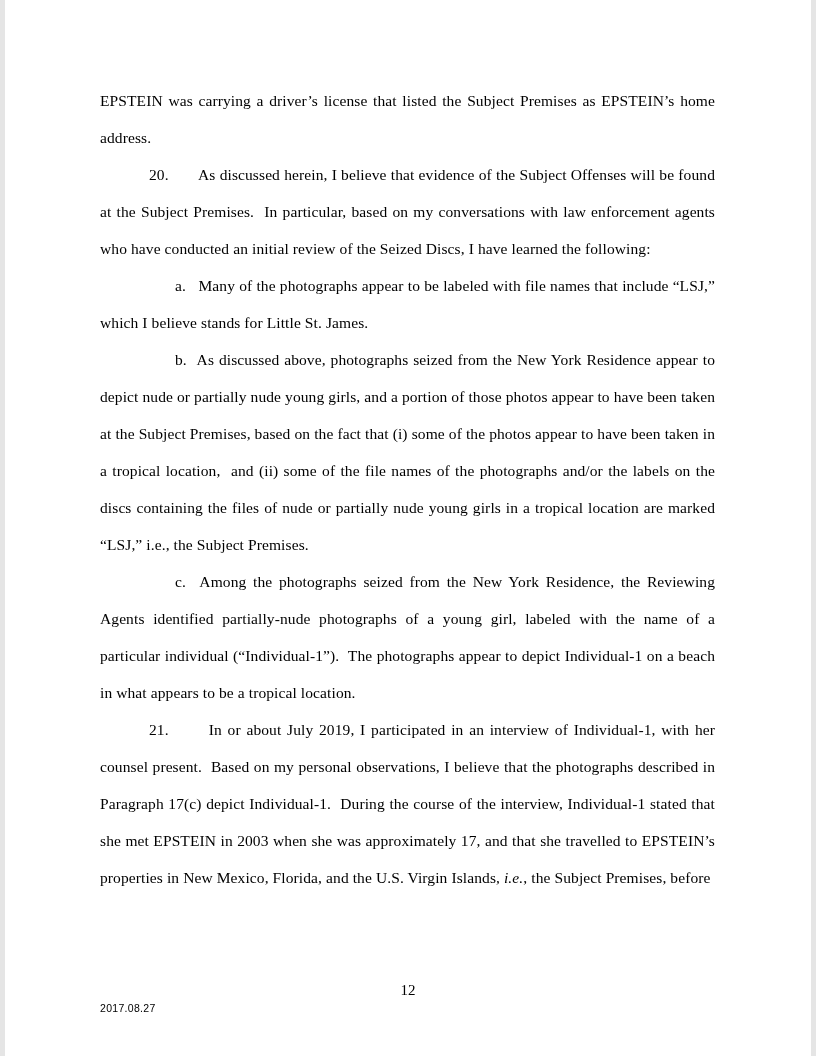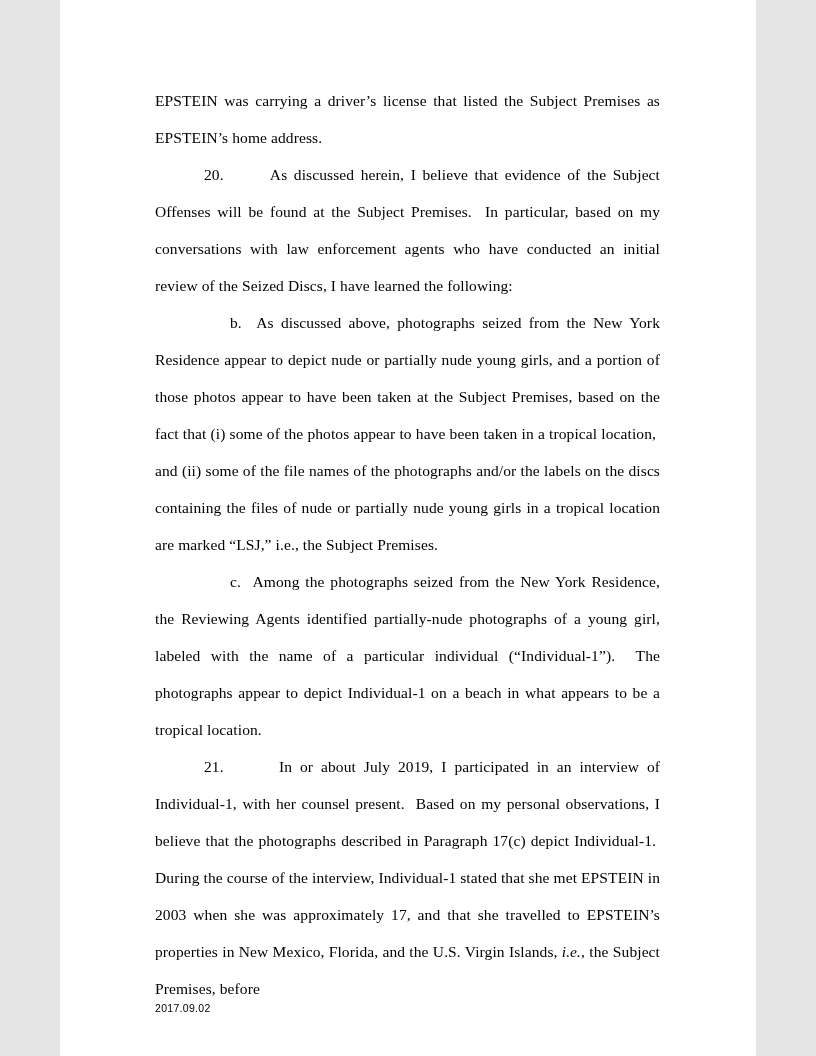--- a/index.html
+++ b/index.html
@@ -1,28 +1,29 @@
 <!DOCTYPE html>
 <html><head>
 <meta charset="utf-8">
 <style>
   html, body {
     margin: 0;
     padding: 0;
     background: #e5e5e5;
   }
   .page {
-    width: 696px;
+    width: 784px;
     height: 1056px;
     background: #ffffff;
     position: relative;
     margin: 0 auto;
     overflow: hidden;
     font-family: "Liberation Serif", serif;
     color: #000000;
+    padding-left: 22px;
   }
   .content {
     position: absolute;
     left: 95px;
     right: 96px;
     top: 82px;
   }
   .para {
     margin: 0;
     padding: 0;
@@ -53,18 +54,20 @@
     letter-spacing: 0.3px;
   }
 </style>
 </head>
 <body>
 
 <div class="page">
   <div class="content">
       <p class="para flush"><span>EPSTEIN was carrying a driver’s license that listed the Subject Premises as EPSTEIN’s home address.</span></p>
       <p class="para numbered"><span>20.&nbsp;&nbsp;&nbsp;&nbsp;&nbsp;&nbsp;&nbsp;As discussed herein, I believe that evidence of the Subject Offenses will be found at the Subject Premises.&nbsp; In particular, based on my conversations with law enforcement agents who have conducted an initial review of the Seized Discs, I have learned the following:</span></p>
+      <p class="para sub"><span>a.&nbsp;&nbsp;&nbsp;Many of the photographs appear to be labeled with file names that include “LSJ,” which I believe stands for Little St. James.</span></p>
       <p class="para sub"><span>b.&nbsp;&nbsp;As discussed above, photographs seized from the New York Residence appear to depict nude or partially nude young girls, and a portion of those photos appear to have been taken at the Subject Premises, based on the fact that (i) some of the photos appear to have been taken in a tropical location,&nbsp; and (ii) some of the file names of the photographs and/or the labels on the discs containing the files of nude or partially nude young girls in a tropical location are marked “LSJ,” i.e., the Subject Premises.</span></p>
       <p class="para sub"><span>c.&nbsp;&nbsp;Among the photographs seized from the New York Residence, the Reviewing Agents identified partially-nude photographs of a young girl, labeled with the name of a particular individual (“Individual-1”).&nbsp; The photographs appear to depict Individual-1 on a beach in what appears to be a tropical location.</span></p>
       <p class="para numbered"><span>21.&nbsp;&nbsp;&nbsp;&nbsp;&nbsp;&nbsp;&nbsp;In or about July 2019, I participated in an interview of Individual-1, with her counsel present.&nbsp; Based on my personal observations, I believe that the photographs described in Paragraph 17(c) depict Individual-1.&nbsp; During the course of the interview, Individual-1 stated that she met EPSTEIN in 2003 when she was approximately 17, and that she travelled to EPSTEIN’s properties in New Mexico, Florida, and the U.S. Virgin Islands</span><span class="italic">, i.e.</span><span>, the Subject Premises, before</span></p>
     </div>
-  <div class="date-stamp">2017.09.02</div>
+  <div class="page-number">12</div>
+  <div class="date-stamp">2017.08.27</div>
 </div>
 
 </body></html>

